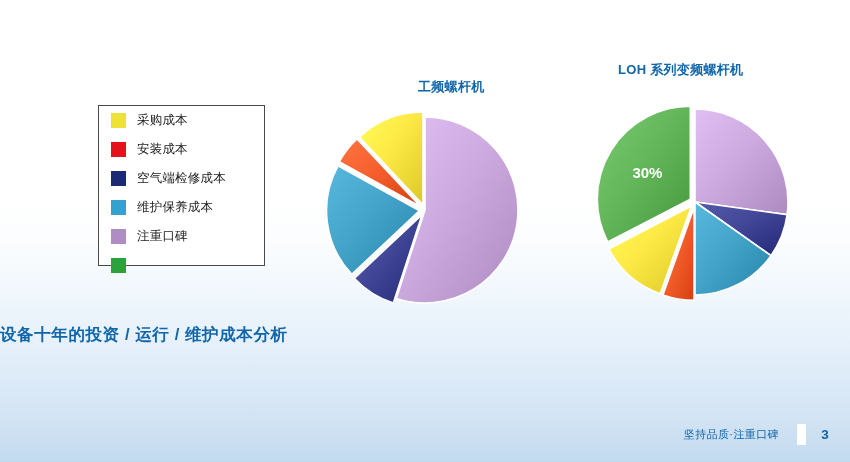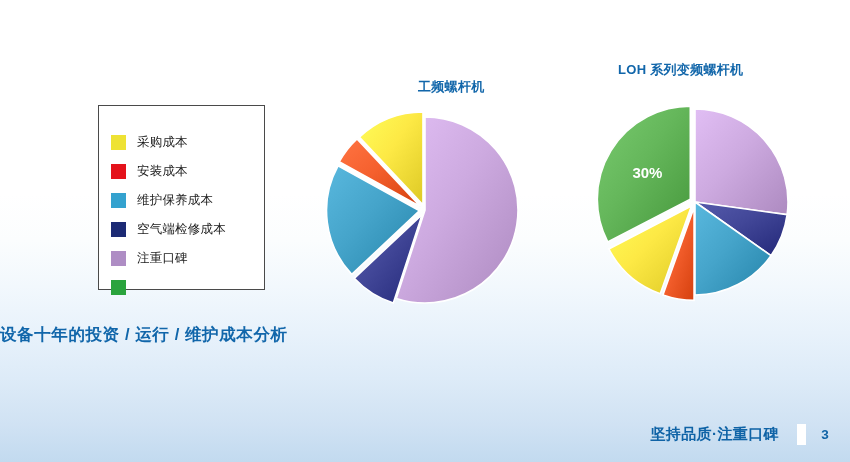--- a/index.html
+++ b/index.html
@@ -27,25 +27,25 @@
       #c2daef 100%);
     overflow: hidden;
   }
 
   
   #legend {
     position: absolute;
     left: 98px;
     top: 105px;
     width: 167px;
-    height: 185px;
+    height: 161px;
     background: #ffffff;
     border: 1px solid #4a4a4a;
     box-sizing: border-box;
-    padding: 22px 0 0 12px;
+    padding: 0 0 0 12px;
   }
   .legend-row {
     display: flex;
     align-items: center;
     height: 29px;
   }
   .legend-swatch {
     width: 15px;
     height: 15px;
     flex: 0 0 15px;
@@ -101,22 +101,22 @@
   
   #footer {
     position: absolute;
     right: 20px;
     top: 423px;
     display: flex;
     align-items: center;
     height: 22px;
   }
   #footer-slogan {
-    font-size: 15px;
-    font-weight: bold;
+    font-size: 11px;
+    font-weight: normal;
     color: #0f63a6;
     letter-spacing: 0.4px;
     white-space: nowrap;
   }
   #footer-divider {
     width: 9px;
     height: 21px;
     background: #ffffff;
     margin: 0 14px 0 18px;
     flex: 0 0 9px;
@@ -137,26 +137,26 @@
   <div id="legend">
     <div class="legend-row">
       <span class="legend-swatch" style="background: rgb(238, 226, 52);"></span>
       <span class="legend-label">采购成本</span>
     </div>
     <div class="legend-row">
       <span class="legend-swatch" style="background: rgb(228, 18, 27);"></span>
       <span class="legend-label">安装成本</span>
     </div>
     <div class="legend-row">
+      <span class="legend-swatch" style="background: rgb(28, 42, 116);"></span>
+      <span class="legend-label">空气端检修成本</span>
+    </div>
+    <div class="legend-row">
       <span class="legend-swatch" style="background: rgb(52, 162, 207);"></span>
       <span class="legend-label">维护保养成本</span>
-    </div>
-    <div class="legend-row">
-      <span class="legend-swatch" style="background: rgb(28, 42, 116);"></span>
-      <span class="legend-label">空气端检修成本</span>
     </div>
     <div class="legend-row">
       <span class="legend-swatch" style="background: rgb(174, 141, 196);"></span>
       <span class="legend-label">注重口碑</span>
     </div>
     <div class="legend-row">
       <span class="legend-swatch" style="background: rgb(42, 163, 61);"></span>
     </div>
   </div>
 

